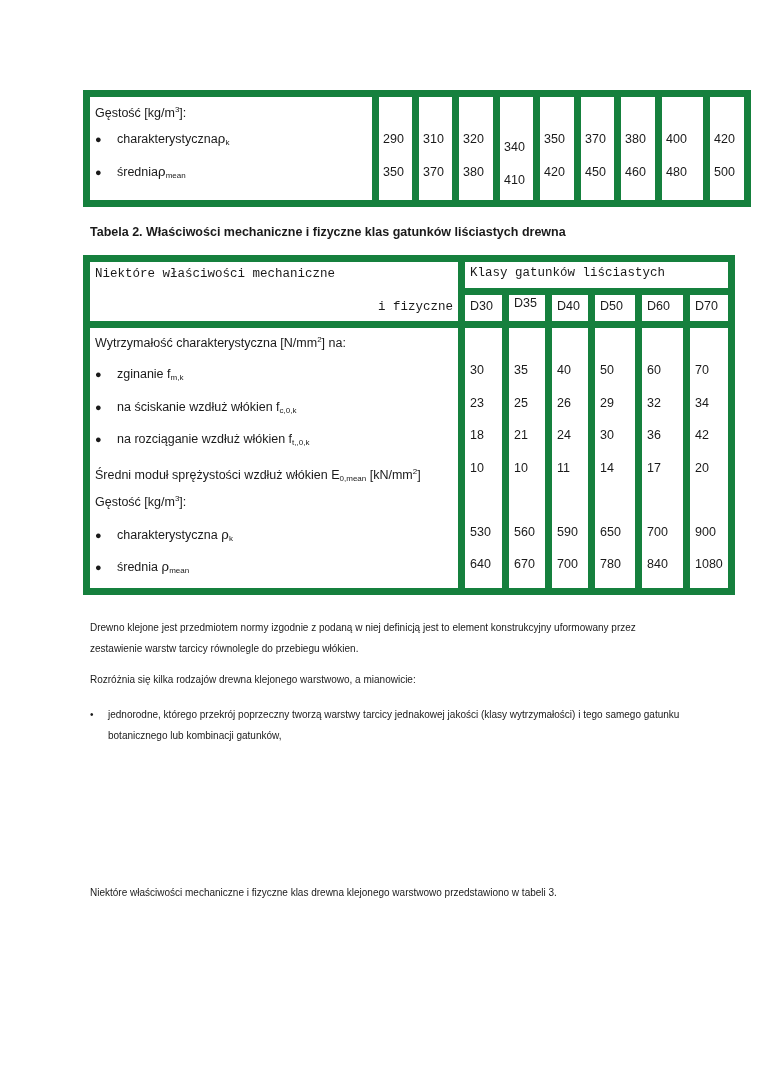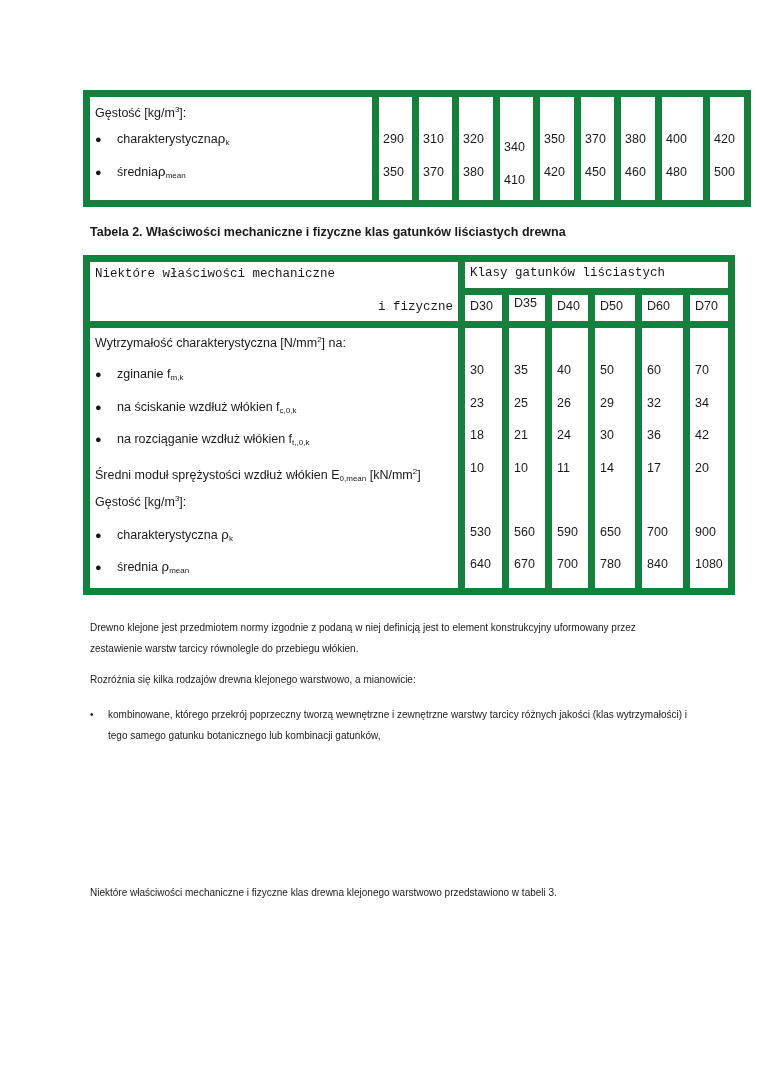--- a/index.html
+++ b/index.html
@@ -148,16 +148,16 @@
           <div class="line">1080</div>
     </td>
   </tr>
 </tbody>
   </table>
 
 <div class="para" style="top:617px;">Drewno klejone jest przedmiotem normy izgodnie z podaną w niej definicją jest to element konstrukcyjny uformowany przez zestawienie warstw tarcicy równolegle do przebiegu włókien.</div>
 <div class="para" style="top:669px;">Rozróżnia się kilka rodzajów drewna klejonego warstwowo, a mianowicie:</div>
 <div class="para" style="top:704px;">
   <ul class="blist">
-    <li style="margin-bottom:10px;">kombinowane, którego przekrój poprzeczny tworzą wewnętrzne i zewnętrzne warstwy tarcicy różnych jakości (klas wytrzymałości) i tego samego gatunku botanicznego lub kombinacji gatunków,</li>
+    <li style="margin-bottom:10px;">jednorodne, którego przekrój poprzeczny tworzą warstwy tarcicy jednakowej jakości (klasy wytrzymałości) i tego samego gatunku botanicznego lub kombinacji gatunków,</li>
   </ul>
 </div>
 <div class="para" style="top:882px;">Niektóre właściwości mechaniczne i fizyczne klas drewna klejonego warstwowo przedstawiono w tabeli 3.</div>
 
 </body></html>

